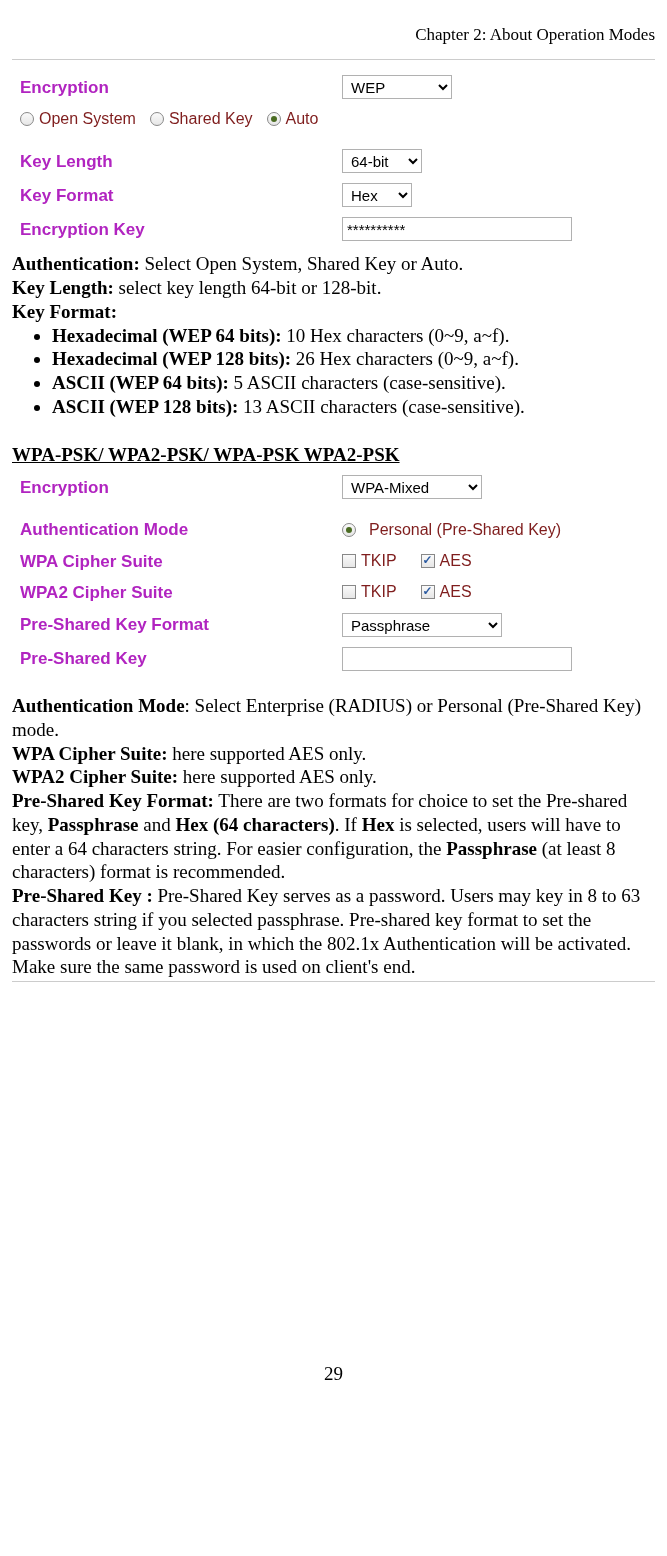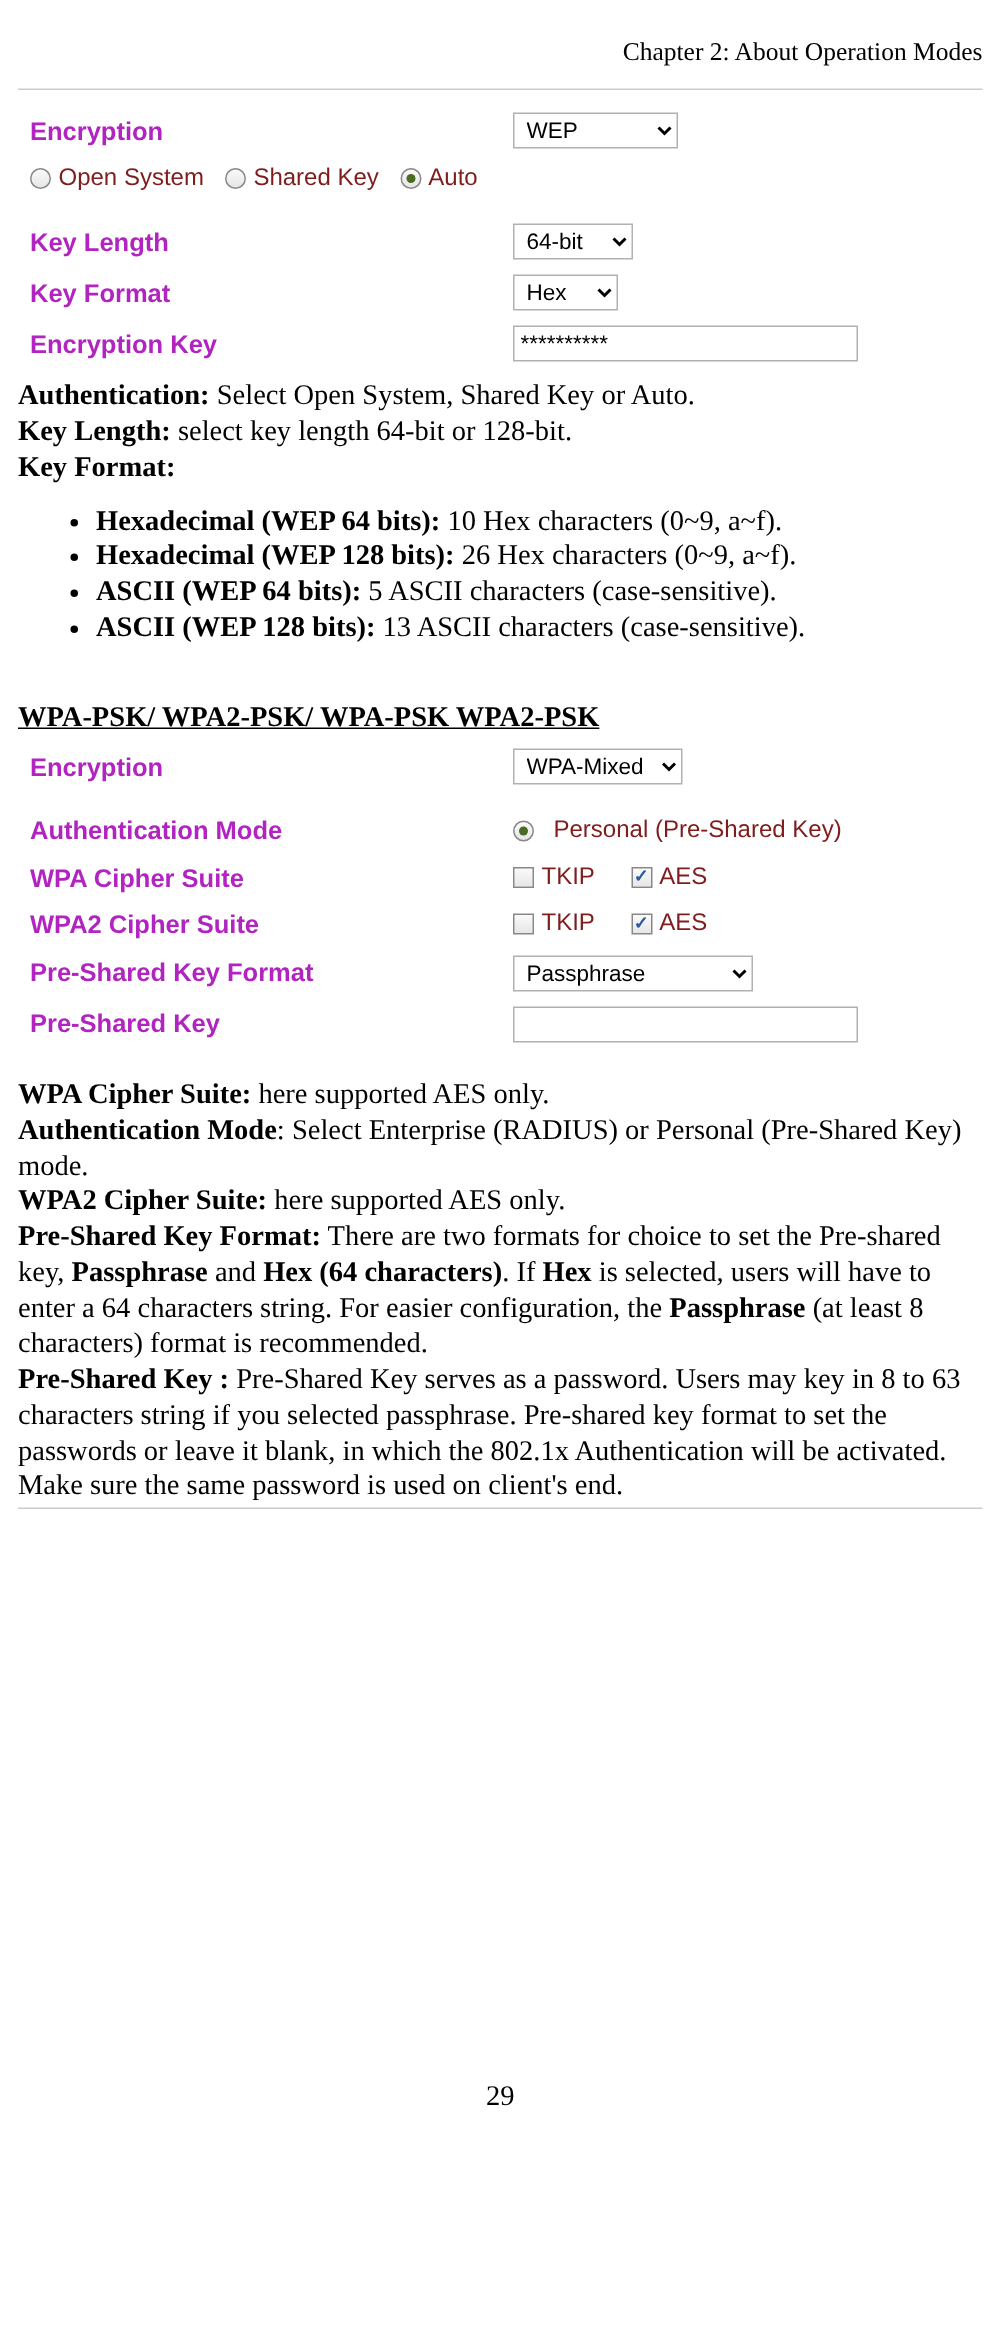--- a/index.html
+++ b/index.html
@@ -84,21 +84,21 @@
       display: inline-flex;
       align-items: center;
       font-size: 16px;
       color: #7f1d1d;
       margin-right: 8px;
     }
     .prose { margin-top: 6px; }
     .prose p { margin: 0; }
     .prose .bold { font-weight: bold; }
     ul.bullets {
-      margin: 12px;
+      margin: 0;
       padding-left: 40px;
       list-style: disc;
       font-family: Liberation Serif, serif;
     }
     ul.bullets li { margin: 0; }
     .section-heading {
       font-weight: bold;
       text-decoration: underline;
       margin: 24px 0 4px 0;
       display: inline-block;
@@ -183,21 +183,21 @@
   </ul>
 </div>
 
 <div class="section-heading">WPA-PSK/ WPA2-PSK/ WPA-PSK WPA2-PSK</div>
 
 
 <div class="panel">
   <div class="panel-row">
     <div class="panel-label">Encryption</div>
     <div class="panel-control">
-      <select style="width:113px">
+      <select style="width:140px">
         <option>WPA-Mixed</option>
       </select>
     </div>
   </div>
   <div class="spacer"></div>
   <div class="panel-row">
     <div class="panel-label">Authentication Mode</div>
     <div class="panel-control">
       <span class="radio-opt">
         <span class="radio-circle selected"></span>
@@ -242,22 +242,22 @@
   <div class="panel-row">
     <div class="panel-label">Pre-Shared Key</div>
     <div class="panel-control">
       <input type="text" class="wide" value="" style="">
     </div>
   </div>
 </div>
 
 
 <div class="prose" style="margin-top:18px">
+  <p><span class="bold">Authentication Mode</span><span>: Select Enterprise (RADIUS) or Personal (Pre-Shared Key) mode.</span></p>
   <p><span class="bold">WPA Cipher Suite:</span><span> here supported AES only.</span></p>
-  <p><span class="bold">Authentication Mode</span><span>: Select Enterprise (RADIUS) or Personal (Pre-Shared Key) mode.</span></p>
   <p><span class="bold">WPA2 Cipher Suite:</span><span> here supported AES only.</span></p>
   <p>
     <span class="bold">Pre-Shared Key Format:</span><span>  There are two formats for choice to set the Pre-shared key, </span><span class="bold">Passphrase</span><span> and </span><span class="bold">Hex (64 characters)</span><span>. If </span><span class="bold">Hex</span><span> is selected, users will have to enter a 64 characters string. For easier configuration, the </span><span class="bold">Passphrase</span><span> (at least 8 characters) format is recommended.</span>
   </p>
   <p><span class="bold">Pre-Shared Key :</span><span> Pre-Shared Key serves as a password.  Users may key in 8 to 63 characters string if you selected passphrase. Pre-shared key format to set the passwords or leave it blank, in which the 802.1x Authentication will be activated.  Make sure the same password is used on client's end.</span></p>
 </div>
 <hr class="sep" style="margin-top:2px">
 
 <div class="page-number">29</div>
 

